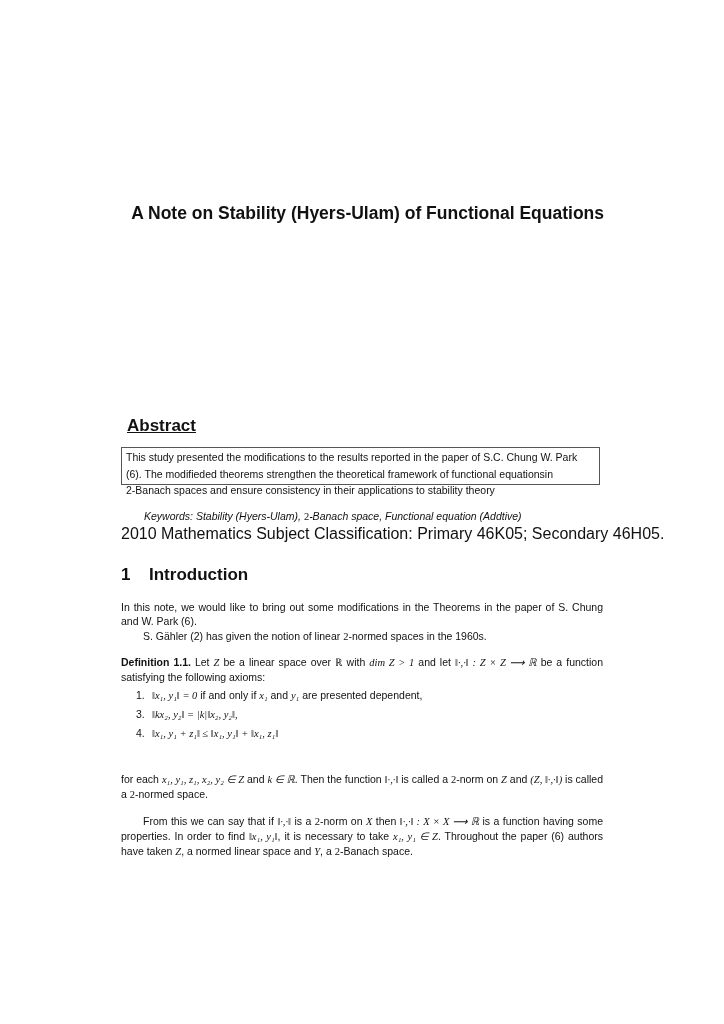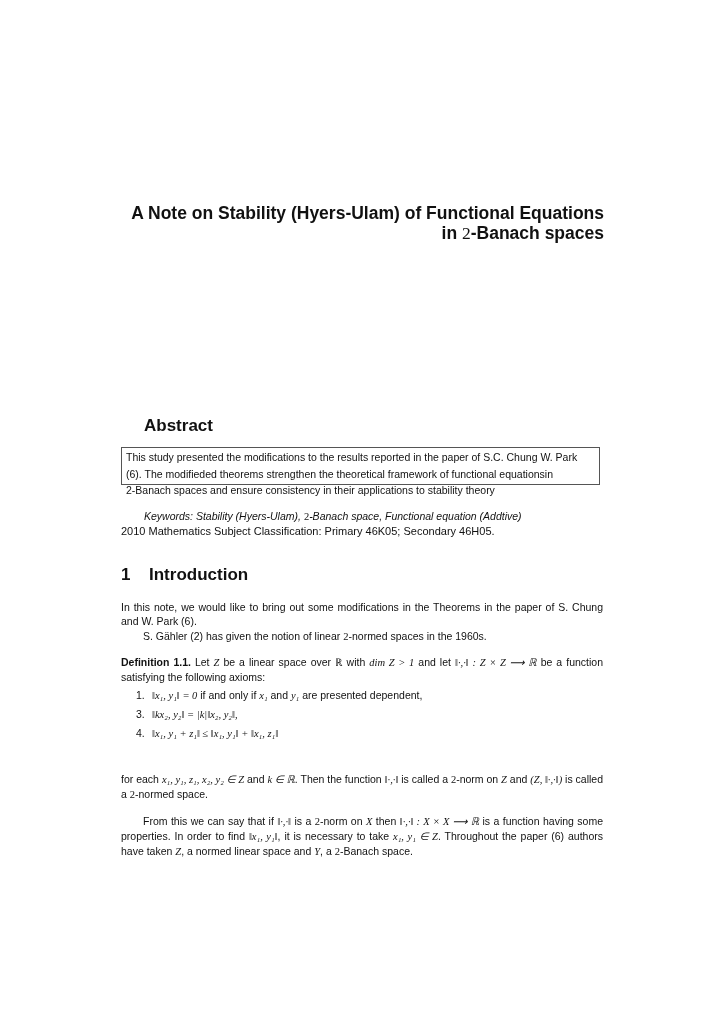--- a/index.html
+++ b/index.html
@@ -8,32 +8,32 @@
       font-family: "Liberation Sans", sans-serif; color: #111;
     }
     .page { position: absolute; left: 0; top: 0; width: 724px; height: 1024px; }
     .title {
       position: absolute; left: 110px; top: 203px; width: 494px;
       text-align: right; font-weight: bold; font-size: 17.5px; line-height: 20px;
     }
     .math { font-family: "Liberation Serif", serif; font-style: italic; }
     .math-up { font-family: "Liberation Serif", serif; font-style: normal; }
     .abstract-heading {
-      position: absolute; left: 144px; top: 416px; font-weight: bold; font-size: 17px;
+      position: absolute; left: 127px; top: 416px; font-weight: bold; font-size: 17px; text-decoration: underline;
     }
     .abstract-box {
       position: absolute; left: 121px; top: 447px; width: 479px; height: 38px;
       border: 1px solid #555; padding: 1px 4px; box-sizing: border-box;
       font-size: 10.5px; line-height: 16.5px;
     }
     .keywords {
       position: absolute; left: 144px; top: 510px; font-size: 10.5px; font-style: italic;
     }
     .msc {
-      position: absolute; left: 121px; top: 525px; font-size: 11px; text-align: center;
+      position: absolute; left: 121px; top: 525px; font-size: 16px; text-align: center;
     }
     .section-heading {
       position: absolute; left: 121px; top: 565px; font-weight: bold; font-size: 17px;
     }
     .section-heading .num { display: inline-block; width: 28px; }
     .para {
       position: absolute; left: 121px; width: 482px; font-size: 10.5px; line-height: 14px;
       text-align: justify;
     }
     .indent { text-indent: 22px; }
@@ -45,21 +45,20 @@
     .axioms li { height: 19px; line-height: 19px; }
     .axioms .n { display: inline-block; width: 16px; }
   </style>
 </head>
 <body>
 
 <div class="page">
 
   <div class="title">
     <div>A Note on Stability (Hyers-Ulam) of Functional Equations</div>
-    <div><span>in </span><span class="math-up" style="font-weight:normal">2</span><span>-Banach spaces</span></div>
   </div>
 
   <div class="abstract-heading">Abstract</div>
 
   <div class="abstract-box">
     <div>This study presented the modifications to the results reported in the paper of S.C. Chung W. Park</div>
     <div>(6). The modifieded theorems strengthen the theoretical framework of functional equationsin</div>
     <div>2-Banach spaces and ensure consistency in their applications to stability theory</div>
   </div>
 

